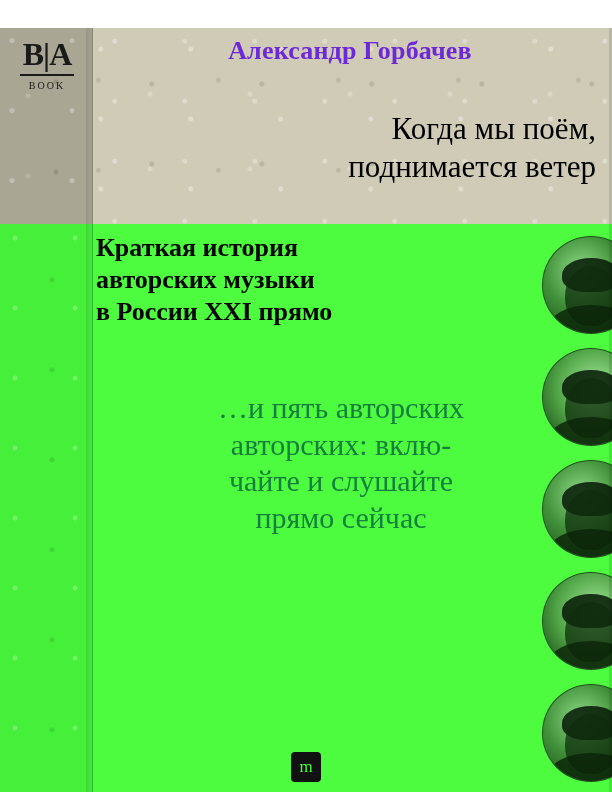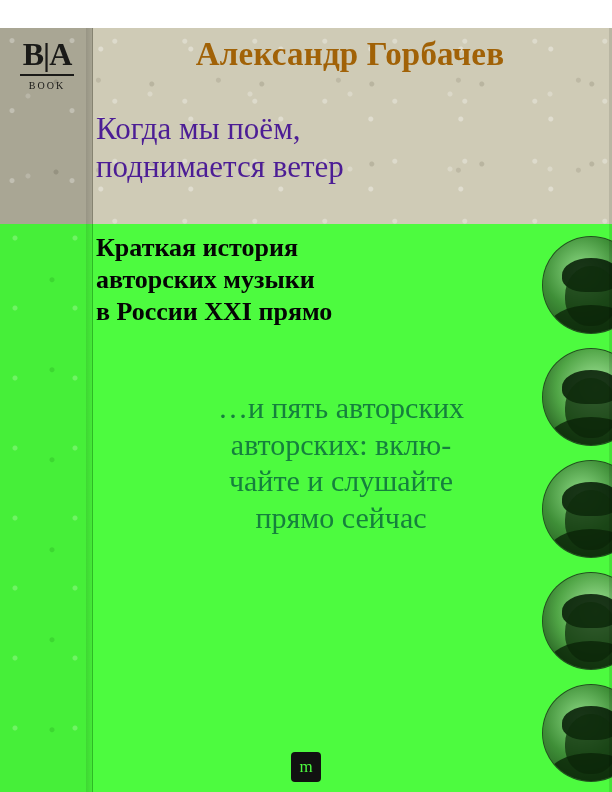--- a/index.html
+++ b/index.html
@@ -107,35 +107,35 @@
     text-align: center;
   }
 
   
   .author {
     position: absolute;
     left: 100px;
     top: 8px;
     width: 500px;
     text-align: center;
-    font-size: 33px;
+    font-size: 26px;
     font-weight: 700;
-    color: #a16207;
+    color: #6d28d9;
     letter-spacing: 0.2px;
     line-height: 1.12;
   }
 
   .title {
     position: absolute;
     left: 96px;
     top: 82px;
     width: 500px;
-    text-align: left;
+    text-align: right;
     font-size: 31px;
-    color: #4c1d95;
+    color: #000000;
     line-height: 1.22;
   }
 
   .subtitle {
     position: absolute;
     left: 96px;
     top: 204px;
     width: 490px;
     text-align: left;
     font-size: 26px;

